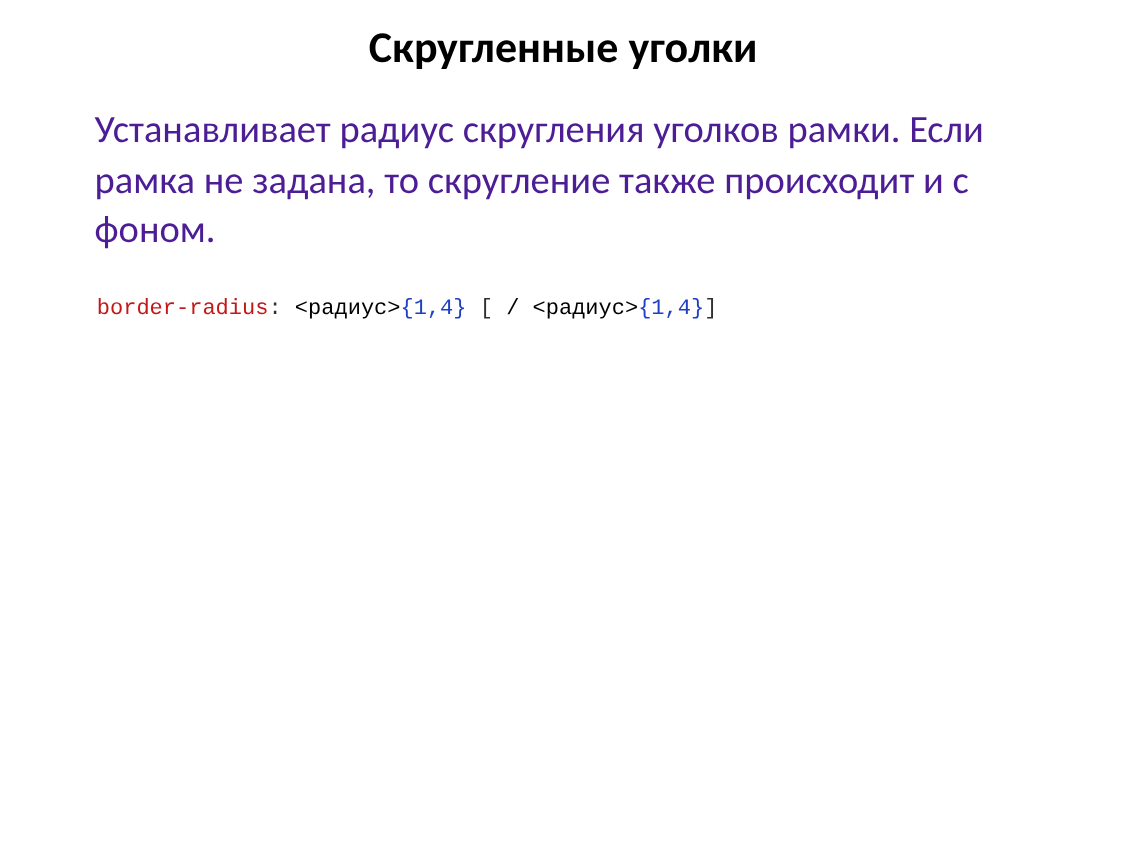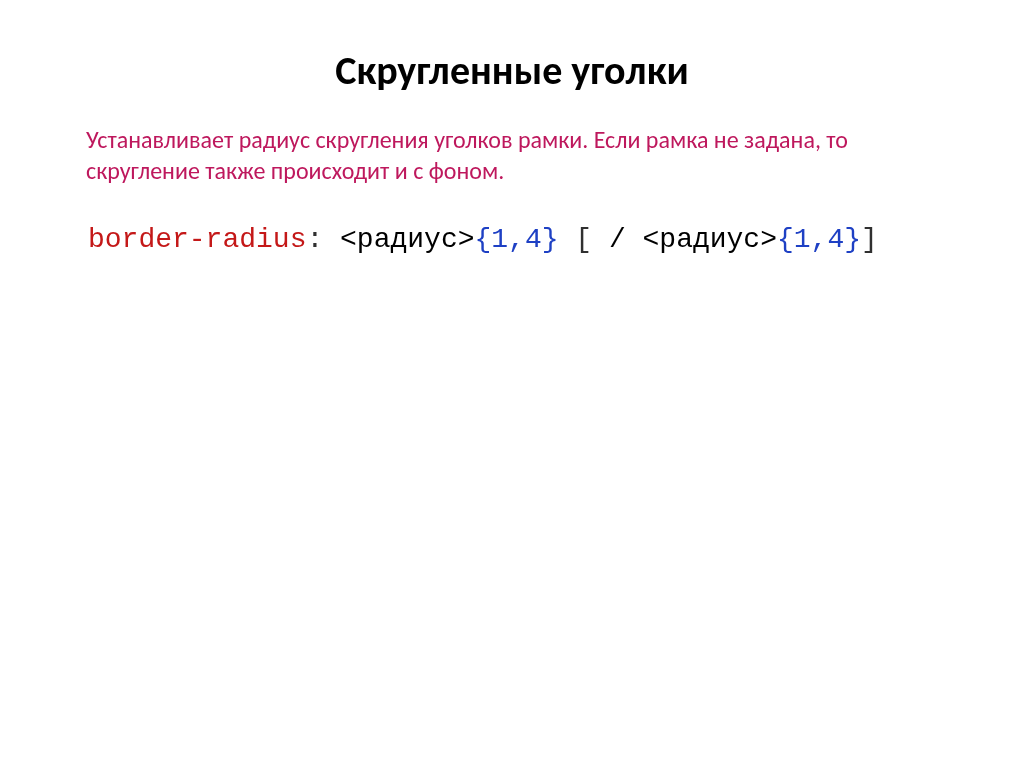--- a/index.html
+++ b/index.html
@@ -8,45 +8,45 @@
       box-sizing: border-box;
     }
     body {
       width: 1024px;
       height: 767px;
       background: #ffffff;
       font-family: "Calibri", "Arial", sans-serif;
       overflow: hidden;
     }
     .slide {
-      padding: 46px 86px 30px 86px;
+      padding: 18px 86px 30px 86px;
     }
     .title {
       font-size: 40px;
       font-weight: bold;
       color: #000000;
       text-align: center;
       line-height: 1.25;
       margin-bottom: 28px;
     }
     .body-text {
-      font-size: 24px;
-      color: #be185d;
+      font-size: 35px;
+      color: #4c1d95;
       line-height: 1.3;
       margin-bottom: 34px;
     }
     .subheading {
       font-size: 27px;
       color: #000000;
       line-height: 1.3;
       margin-bottom: 12px;
     }
     .code-line {
       font-family: "Consolas", "Courier New", monospace;
-      font-size: 28px;
+      font-size: 20px;
       line-height: 1.4;
       margin-left: 2px;
       white-space: nowrap;
     }
     .code-property {
       color: #c41818;
     }
     .code-colon {
       color: #303030;
     }

